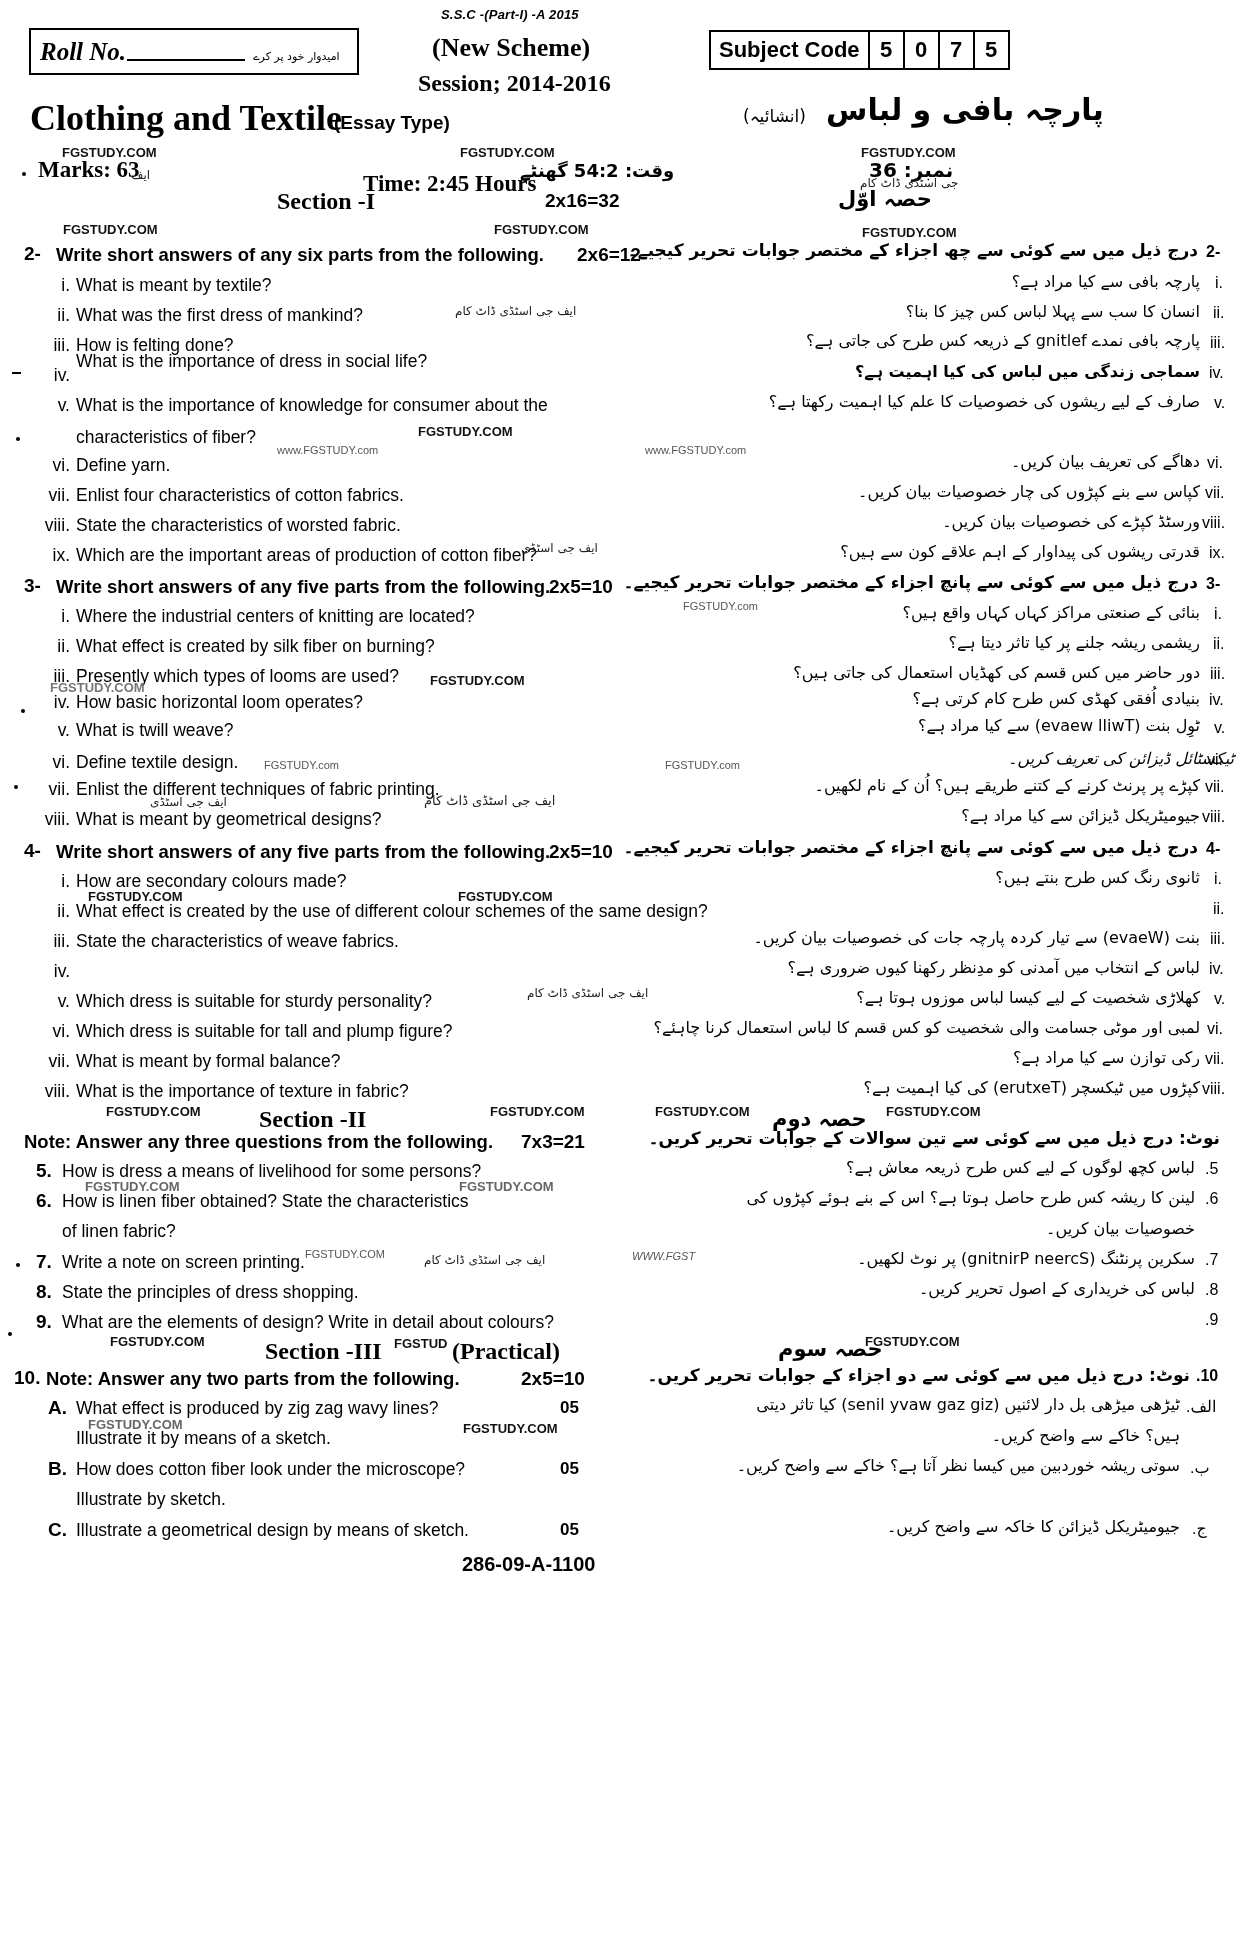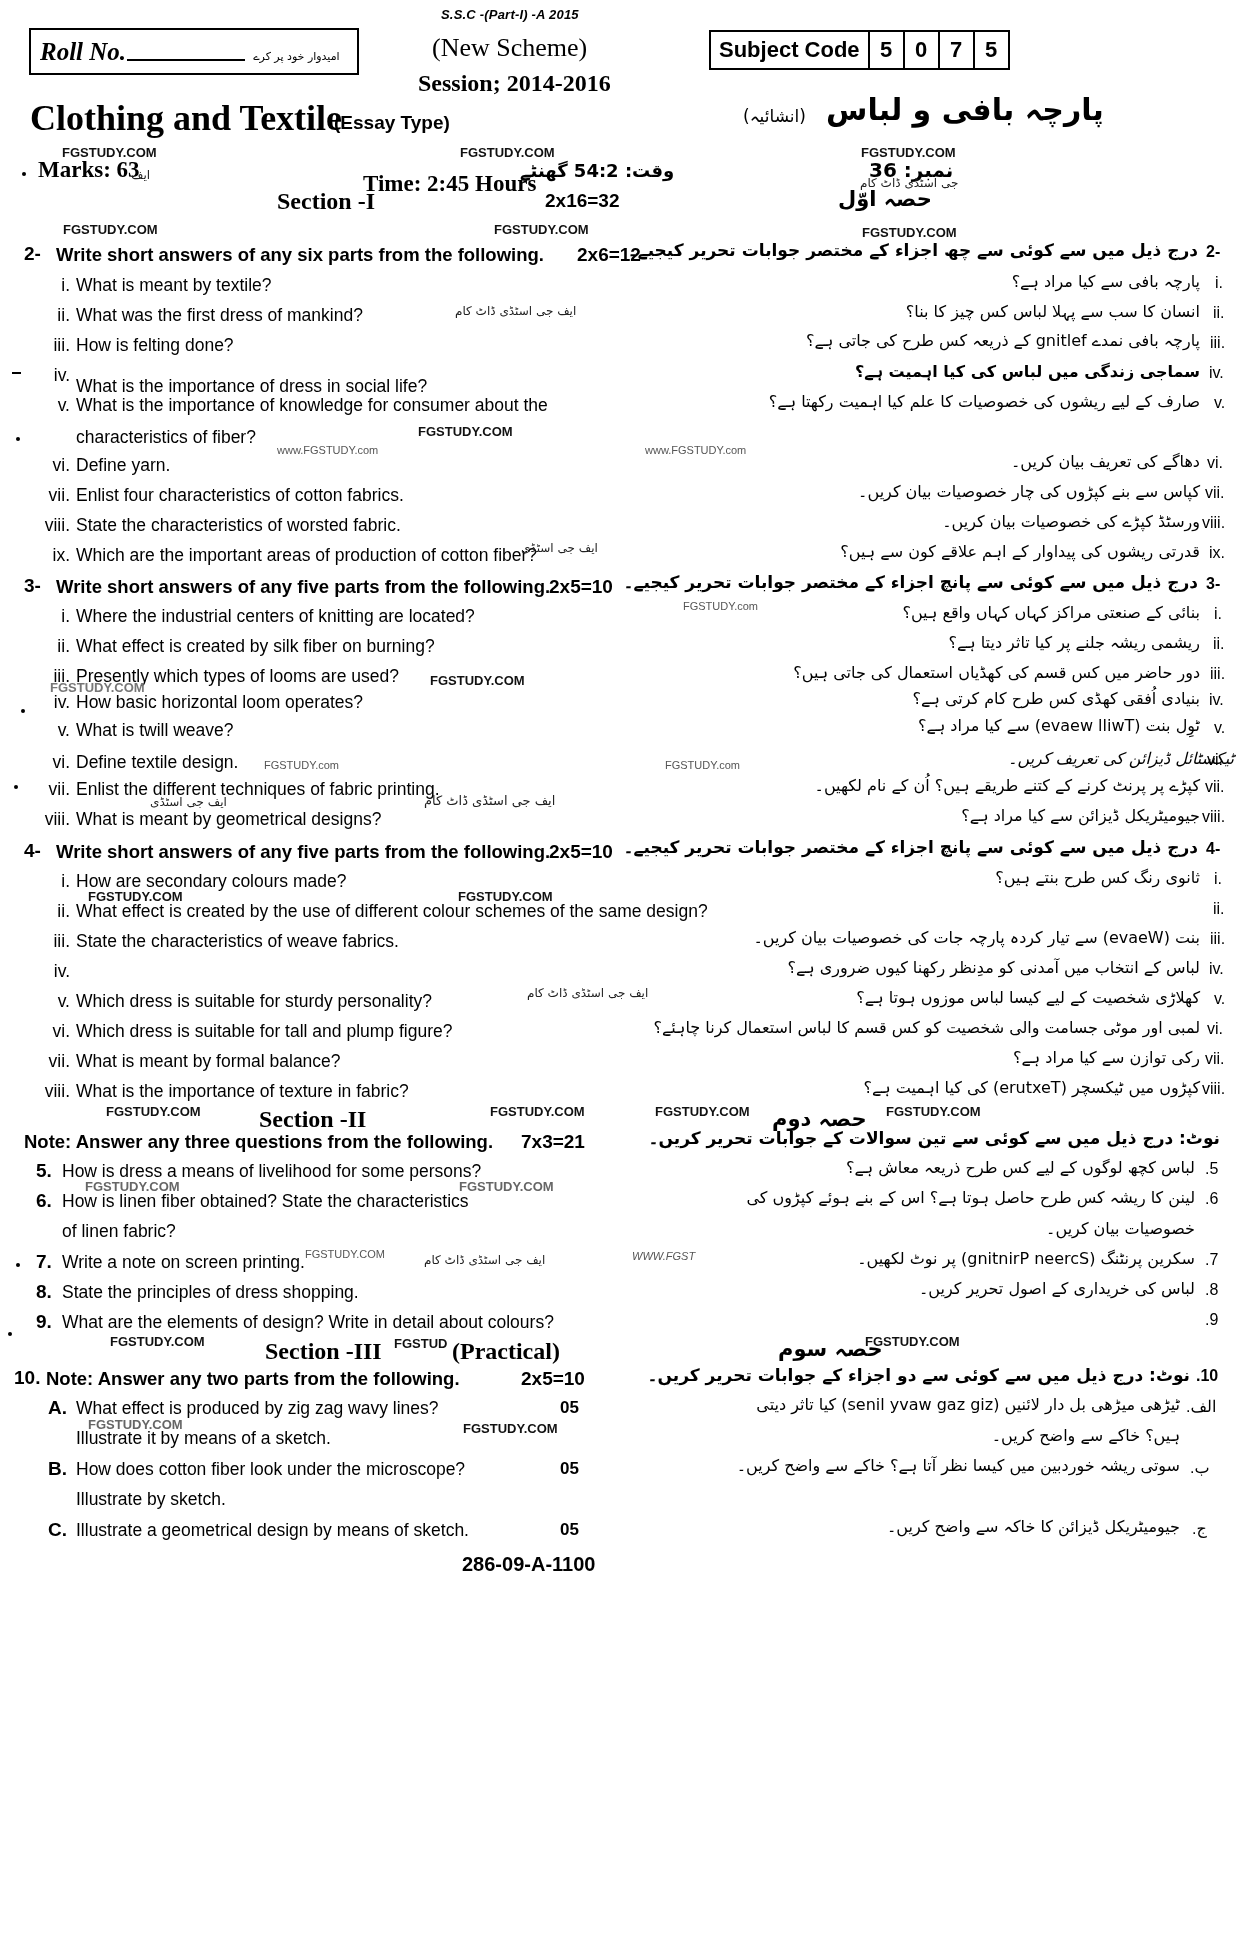--- a/index.html
+++ b/index.html
@@ -54,21 +54,21 @@
   }
   .rollbox .ur {
     font-size: 11px;
     margin-left: 8px;
     margin-top: 10px;
   }
 
   .newscheme {
     font-family: "Liberation Serif", serif;
     font-size: 26px;
-    font-weight: 400;
+    font-weight: 700;
     text-align: right;
   }
   .session {
     font-family: "Liberation Serif", serif;
     font-size: 24px;
     font-weight: 700;
   }
 
   .codebox {
     display: flex;
@@ -275,21 +275,21 @@
   <div class="abs ur-rom" style="left:1213px; top:304px;">ii.</div>
   <div class="abs ur-line urdu" style="left:790px; top:302px; width:410px; text-align:right;">انسان کا سب سے پہلا لباس کس چیز کا بنا؟</div>
 
   <div class="abs rom" style="left:26px; top:335px; width:44px;">iii.</div>
   <div class="abs qtext" style="left:76px; top:335px;">How is felting done?</div>
   <div class="abs ur-rom" style="left:1210px; top:334px;">iii.</div>
   <div class="abs ur-line urdu" style="left:700px; top:331px; width:500px; text-align:right;">پارچہ بافی نمدے felting کے ذریعہ کس طرح کی جاتی ہے؟</div>
 
   <div class="abs dash" style="left:12px; top:372px;"></div>
   <div class="abs rom" style="left:26px; top:365px; width:44px;">iv.</div>
-  <div class="abs qtext" style="left:76px; top:376px;">What is the importance of dress in social life?</div>
+  <div class="abs qtext" style="left:76px; top:351px;">What is the importance of dress in social life?</div>
   <div class="abs ur-rom" style="left:1209px; top:364px;">iv.</div>
   <div class="abs ur-line urdu" style="left:830px; top:362px; width:370px; text-align:right;font-weight:bold;">سماجی زندگی میں لباس کی کیا اہمیت ہے؟</div>
 
   <div class="abs rom" style="left:30px; top:395px; width:40px;">v.</div>
   <div class="abs qtext" style="left:76px; top:395px;">What is the importance of knowledge for consumer about the</div>
   <div class="abs ur-rom" style="left:1214px; top:394px;">v.</div>
   <div class="abs ur-line urdu" style="left:690px; top:392px; width:510px; text-align:right;">صارف کے لیے ریشوں کی خصوصیات کا علم کیا اہمیت رکھتا ہے؟</div>
 
   <div class="abs dot" style="left:16px; top:437px;"></div>
   <div class="abs qtext" style="left:76px; top:427px;">characteristics of fiber?</div>

